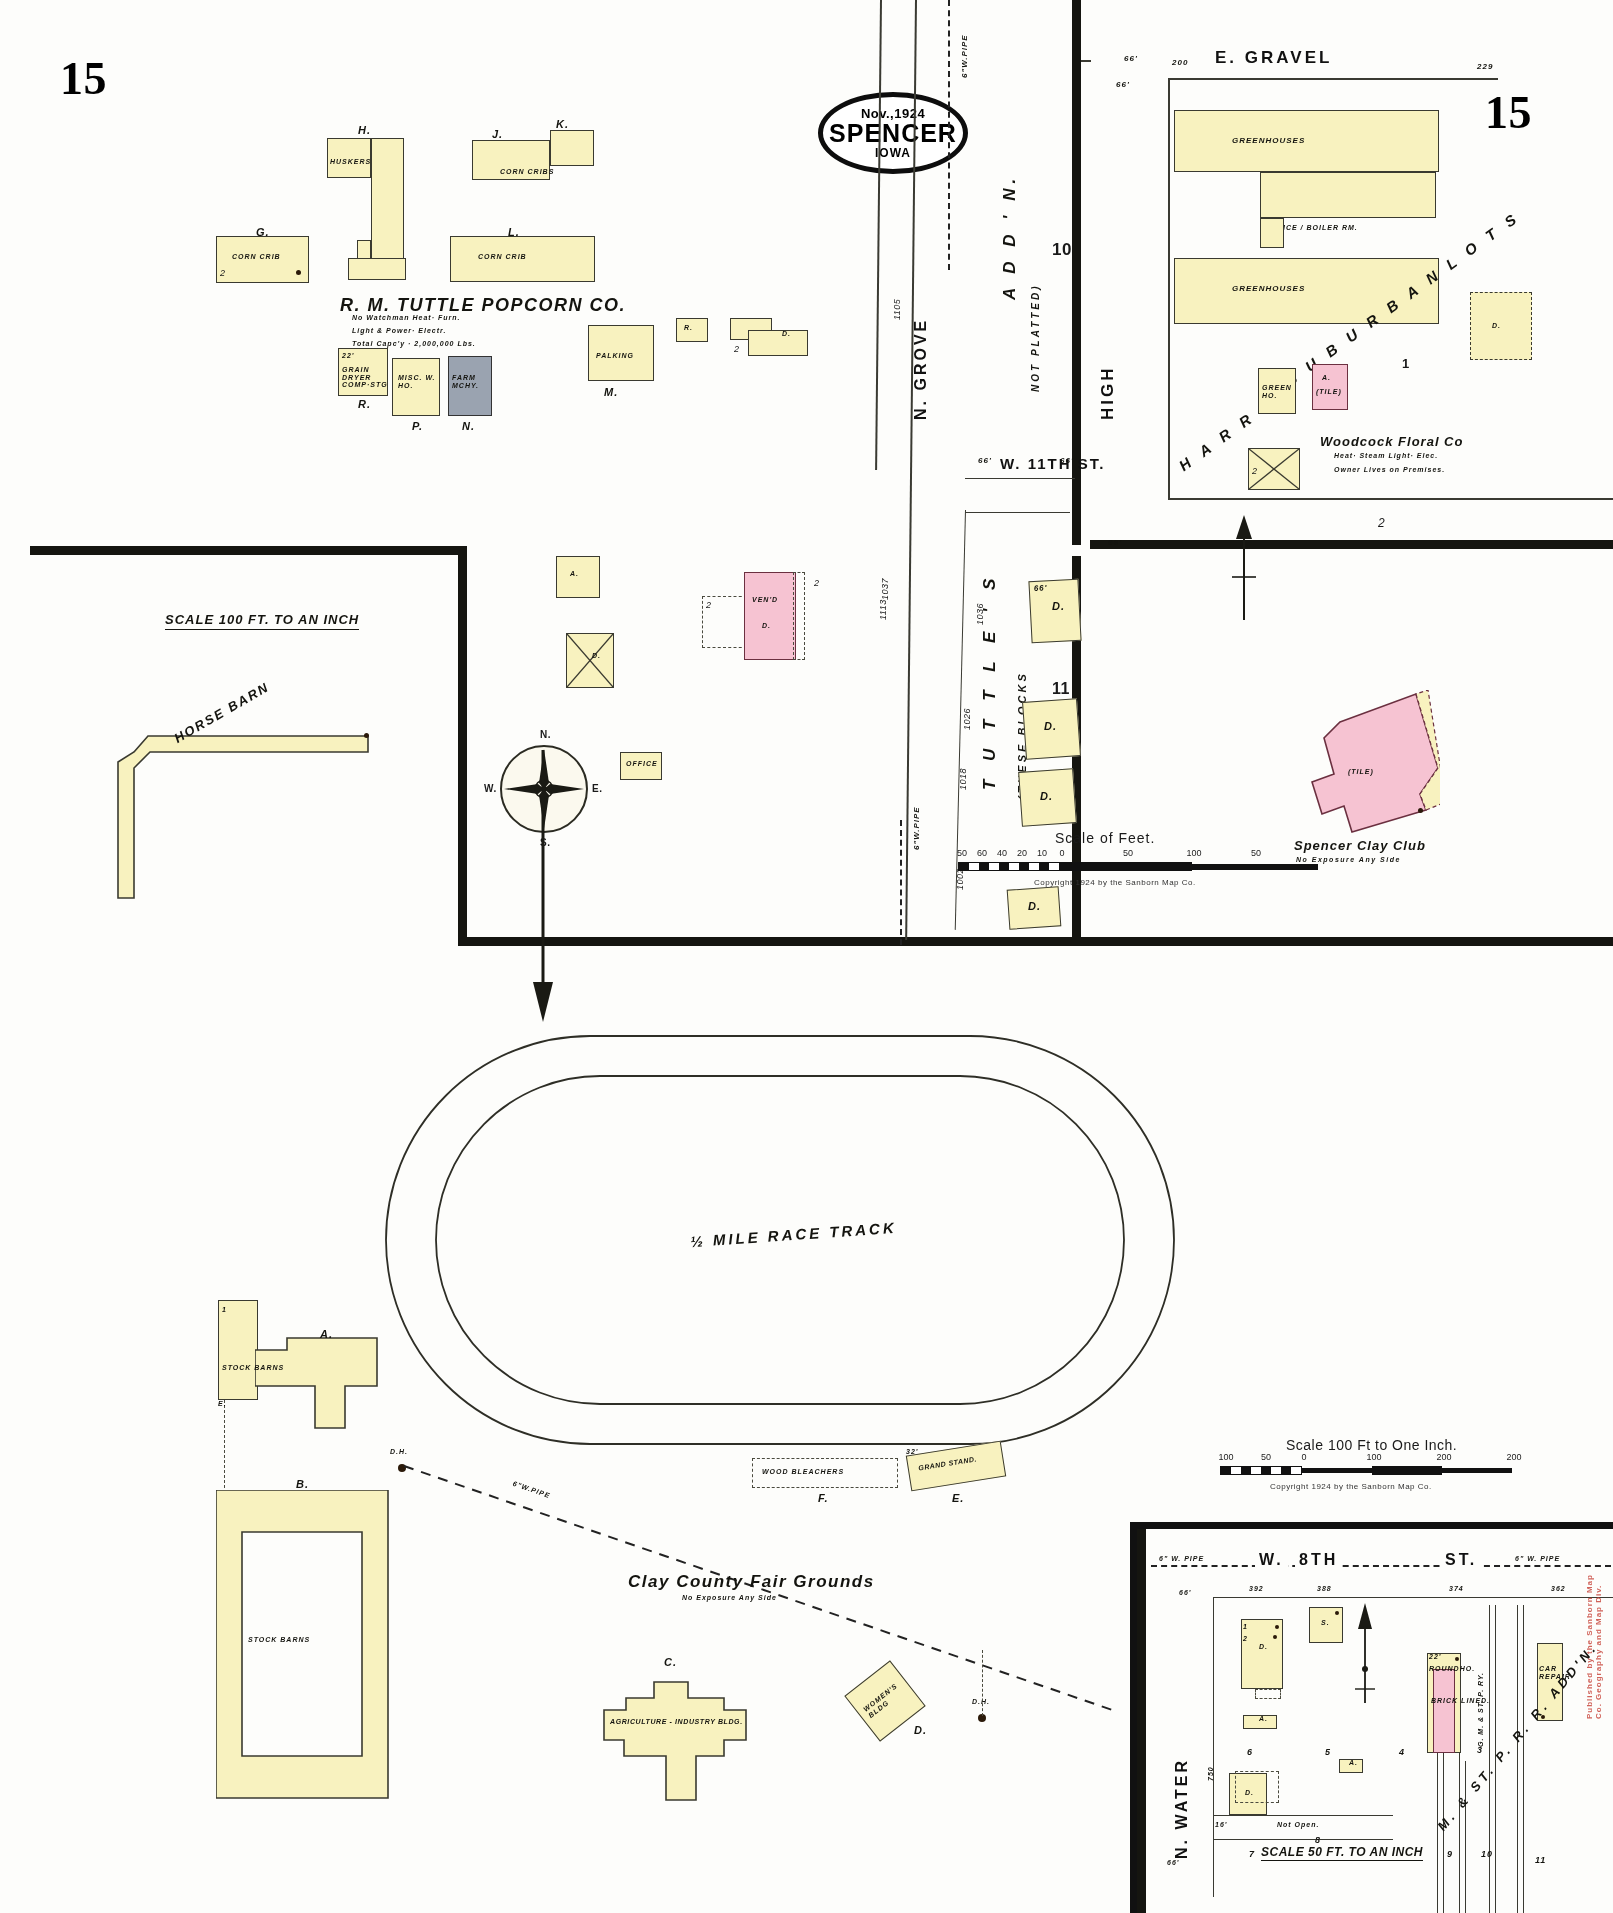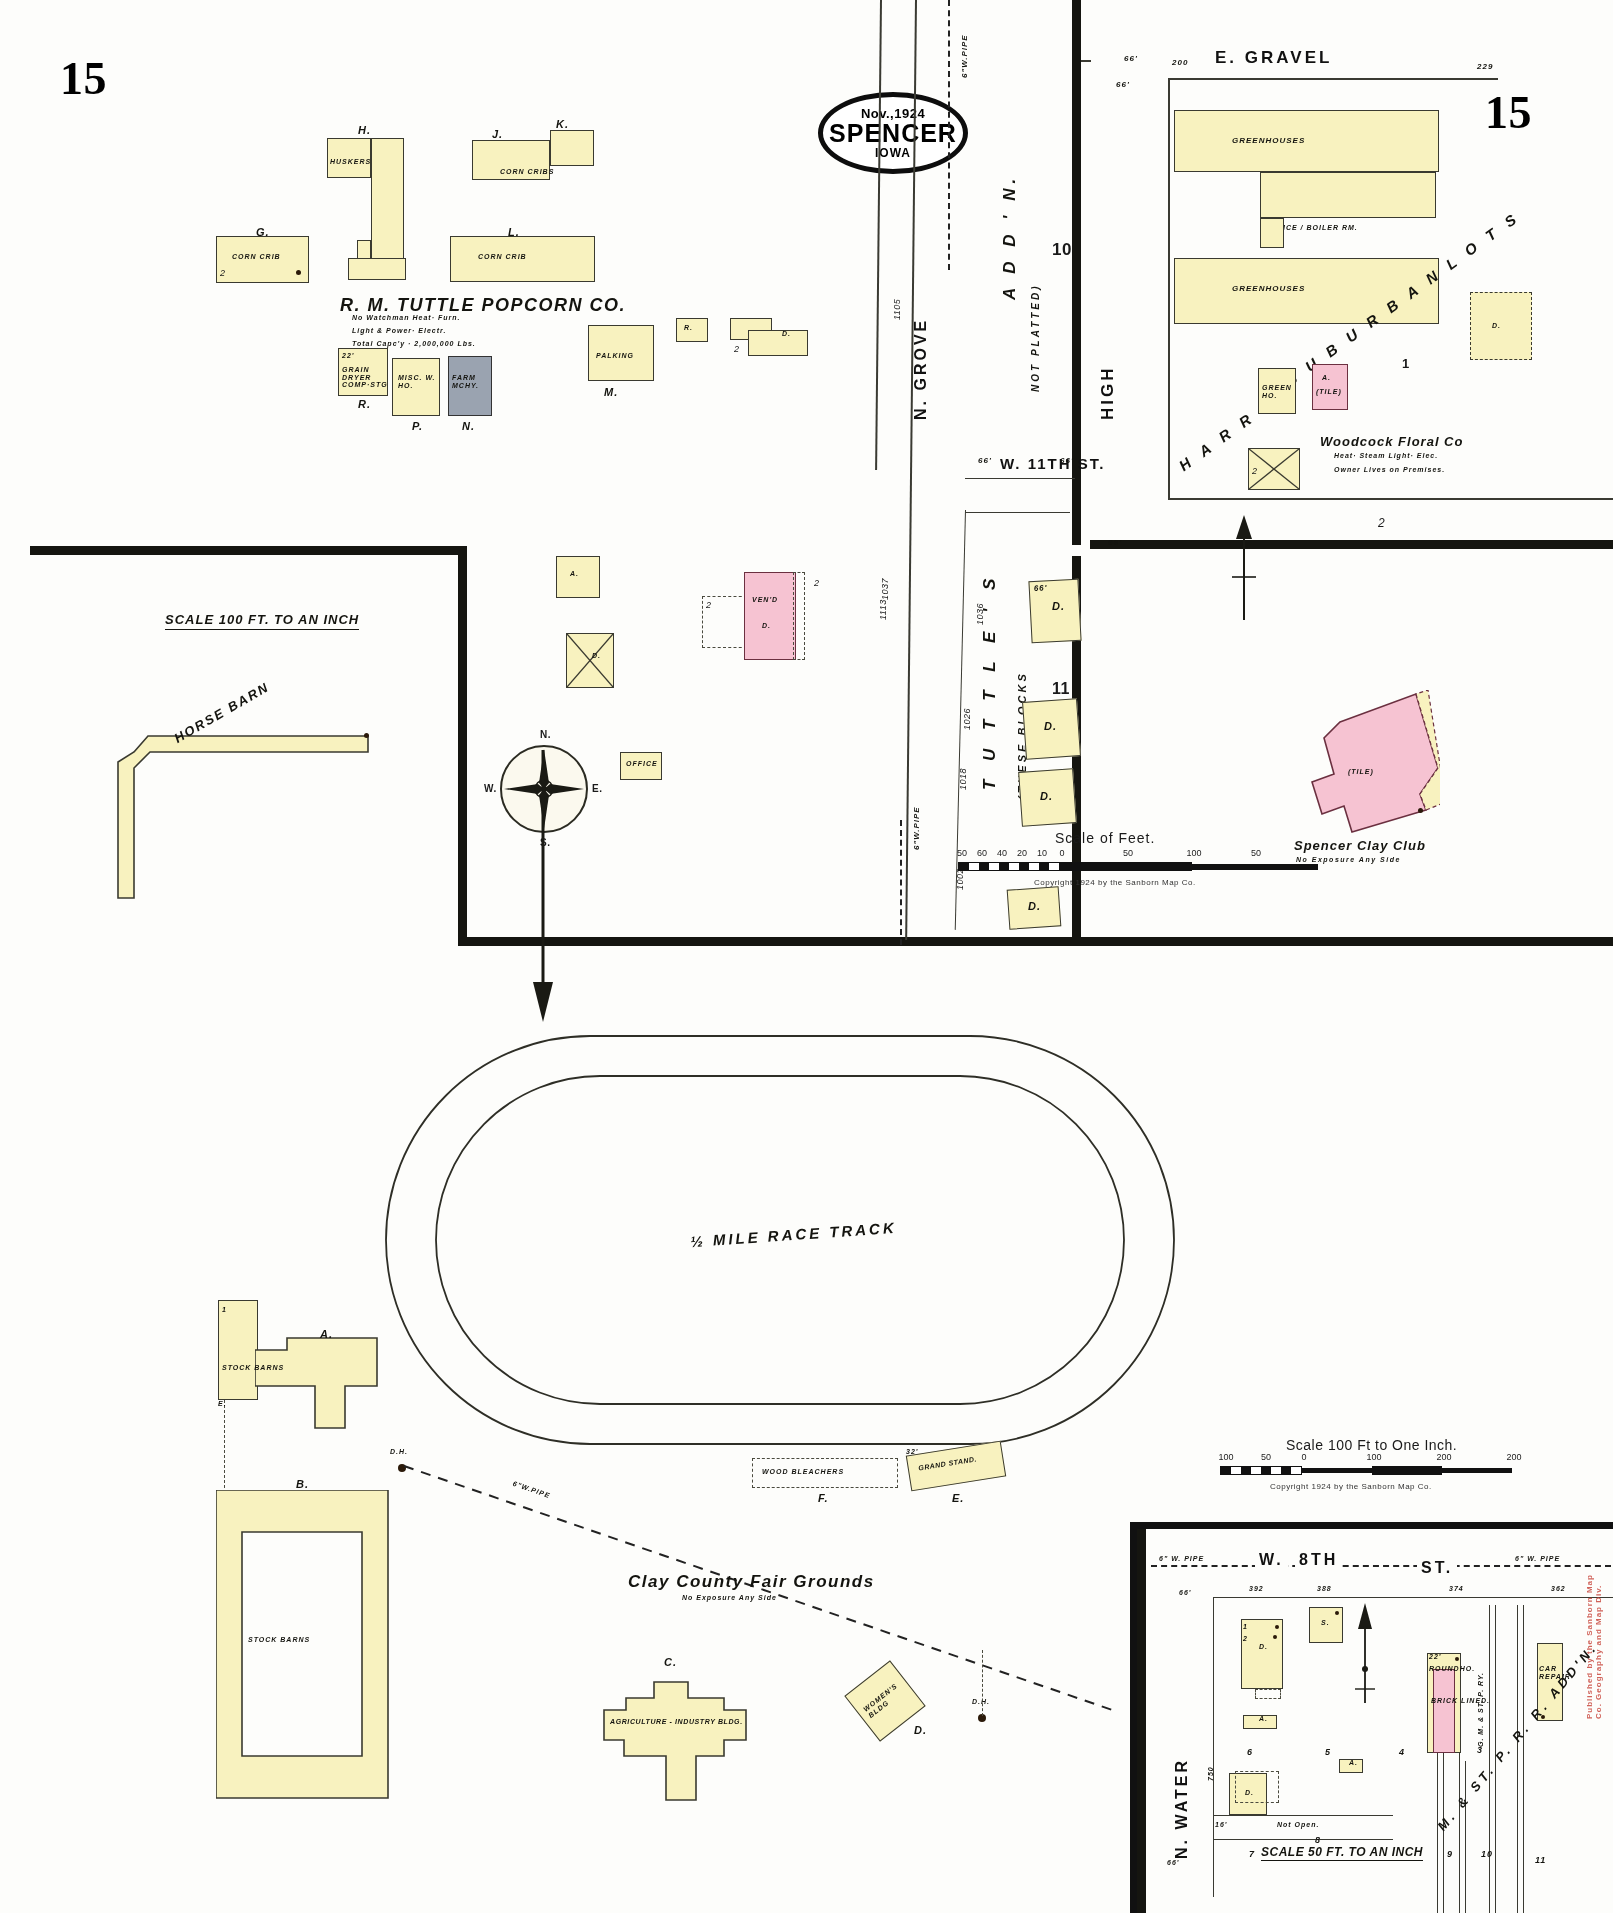--- a/index.html
+++ b/index.html
@@ -376,21 +376,21 @@
   <div class="lbl abs" style="left:1270px;top:1482px;font-size:8px;color:#333;">Copyright 1924 by the Sanborn Map Co.</div>
 
   <div id="inset">
 
     <div class="rd" style="left:0px;top:0px;width:9px;height:391px;"></div>
     <div class="lbl street abs vert" style="left:36px;top:330px;font-size:16px;">N. WATER</div>
 
     <div class="abs" style="left:14px;top:36px;width:460px;height:0;border-top:2px dashed #222;"></div>
     <div class="lbl street abs" style="left:118px;top:22px;font-size:16px;background:#fdfdfb;padding:0 4px;">W.</div>
     <div class="lbl street abs" style="left:158px;top:22px;font-size:16px;background:#fdfdfb;padding:0 4px;">8TH</div>
-    <div class="lbl street abs" style="left:280px;top:22px;font-size:16px;background:#fdfdfb;padding:0 4px;margin-top:8px;">ST.</div>
+    <div class="lbl street abs" style="left:304px;top:22px;font-size:16px;background:#fdfdfb;padding:0 4px;">ST.</div>
     <div class="lbl hand xtiny abs" style="left:22px;top:26px;">6" W. PIPE</div>
     <div class="lbl hand xtiny abs" style="left:378px;top:26px;">6" W. PIPE</div>
 
     <div class="thin" style="left:76px;top:68px;width:400px;height:1.4px;"></div>
     <div class="thin" style="left:76px;top:68px;width:1.4px;height:300px;"></div>
     <div class="thin" style="left:76px;top:286px;width:180px;height:1.4px;"></div>
     <div class="thin" style="left:76px;top:310px;width:180px;height:1.4px;"></div>
 
     <div class="lbl hand xtiny abs" style="left:42px;top:60px;">66'</div>
     <div class="lbl hand xtiny abs" style="left:30px;top:330px;">66'</div>

